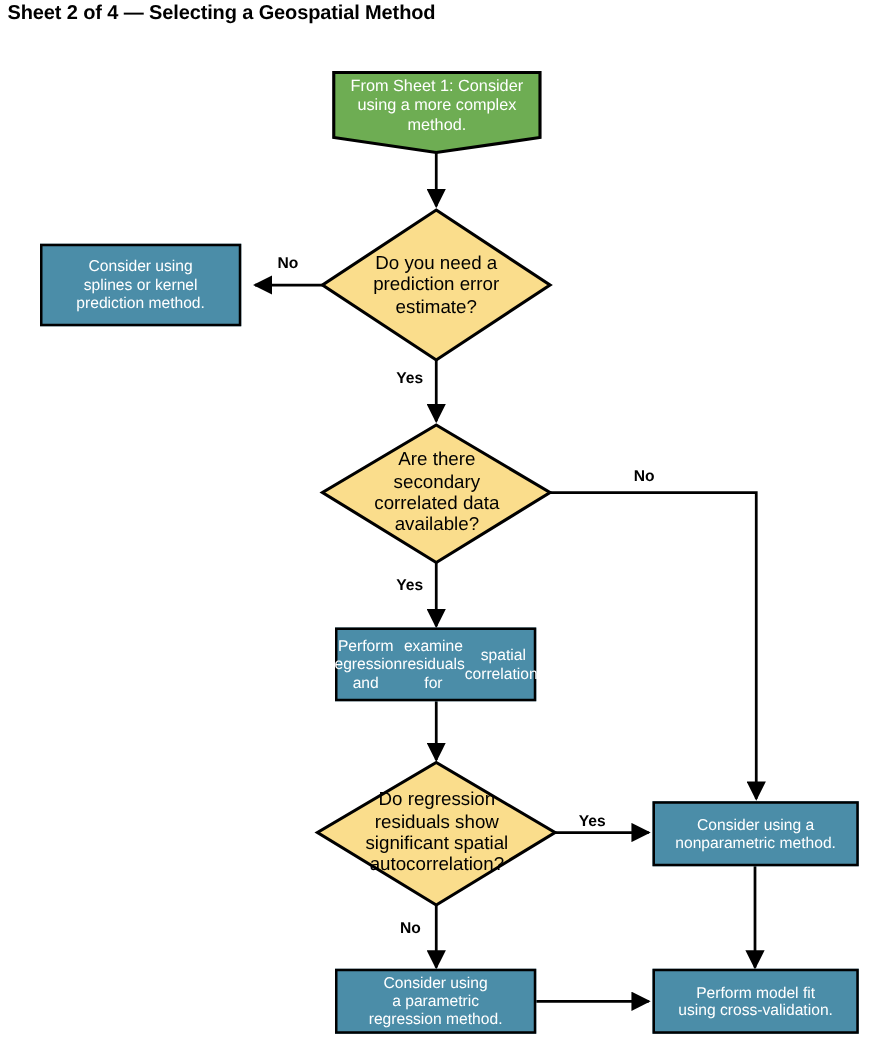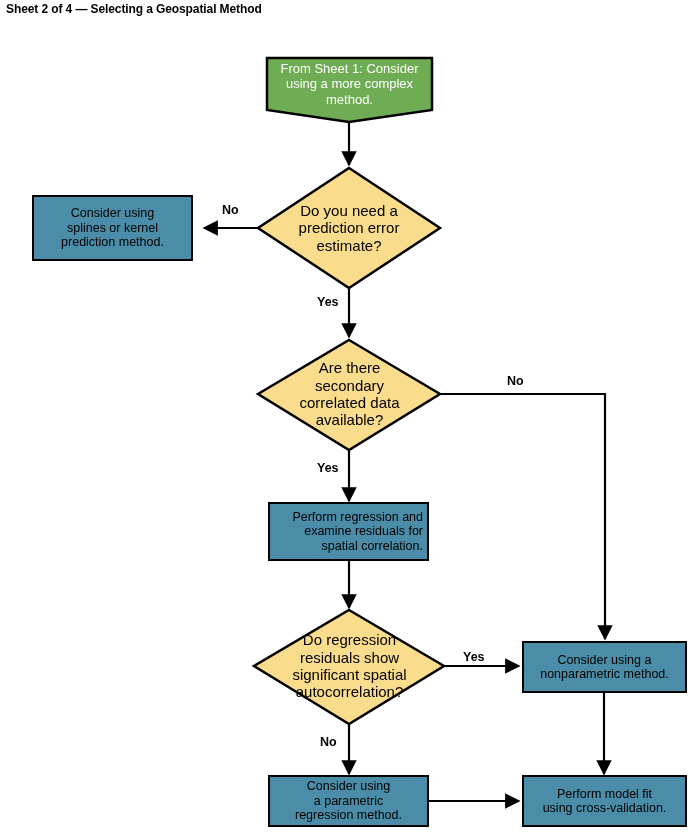--- a/index.html
+++ b/index.html
@@ -11,21 +11,21 @@
     width: 700px;
     height: 832px;
     position: relative;
     font-family: "Liberation Sans", sans-serif;
     overflow: hidden;
   }
   #chart-title {
     position: absolute;
     left: 6px;
     top: 2px;
-    font-size: 12px;
+    font-size: 16px;
     font-weight: bold;
     color: #000000;
     letter-spacing: -0.1px;
     white-space: nowrap;
   }
   .svg-layer {
     position: absolute;
     left: 0;
     top: 0;
     width: 700px;
@@ -36,21 +36,21 @@
     box-sizing: border-box;
     display: flex;
     align-items: center;
     justify-content: center;
     text-align: center;
     line-height: 1.16;
   }
   .proc {
     background: #4b8da8;
     border: 2px solid #000000;
-    color: #000000;
+    color: #ffffff;
     font-size: 12.5px;
     padding: 2px 4px;
   }
   .diamond-label {
     color: #000000;
     font-size: 15px;
     background: transparent;
     border: none;
     pointer-events: none;
   }
@@ -132,21 +132,21 @@
   <span>prediction method.</span>
 </div>
 
 <div class="node diamond-label" style="left:277px; top:358px; width:145px; height:72px; flex-direction:column;">
   <span>Are there</span>
   <span>secondary</span>
   <span>correlated data</span>
   <span>available?</span>
 </div>
 
-<div class="node proc" style="left:268px; top:502px; width:161px; height:59px; flex-direction:column;align-items:flex-end;">
+<div class="node proc" style="left:268px; top:502px; width:161px; height:59px; flex-direction:row;">
   <span>Perform regression and</span>
   <span>examine residuals for</span>
   <span>spatial correlation.</span>
 </div>
 
 <div class="node diamond-label" style="left:272px; top:630px; width:155px; height:72px; flex-direction:column;">
   <span>Do regression</span>
   <span>residuals show</span>
   <span>significant spatial</span>
   <span>autocorrelation?</span>

